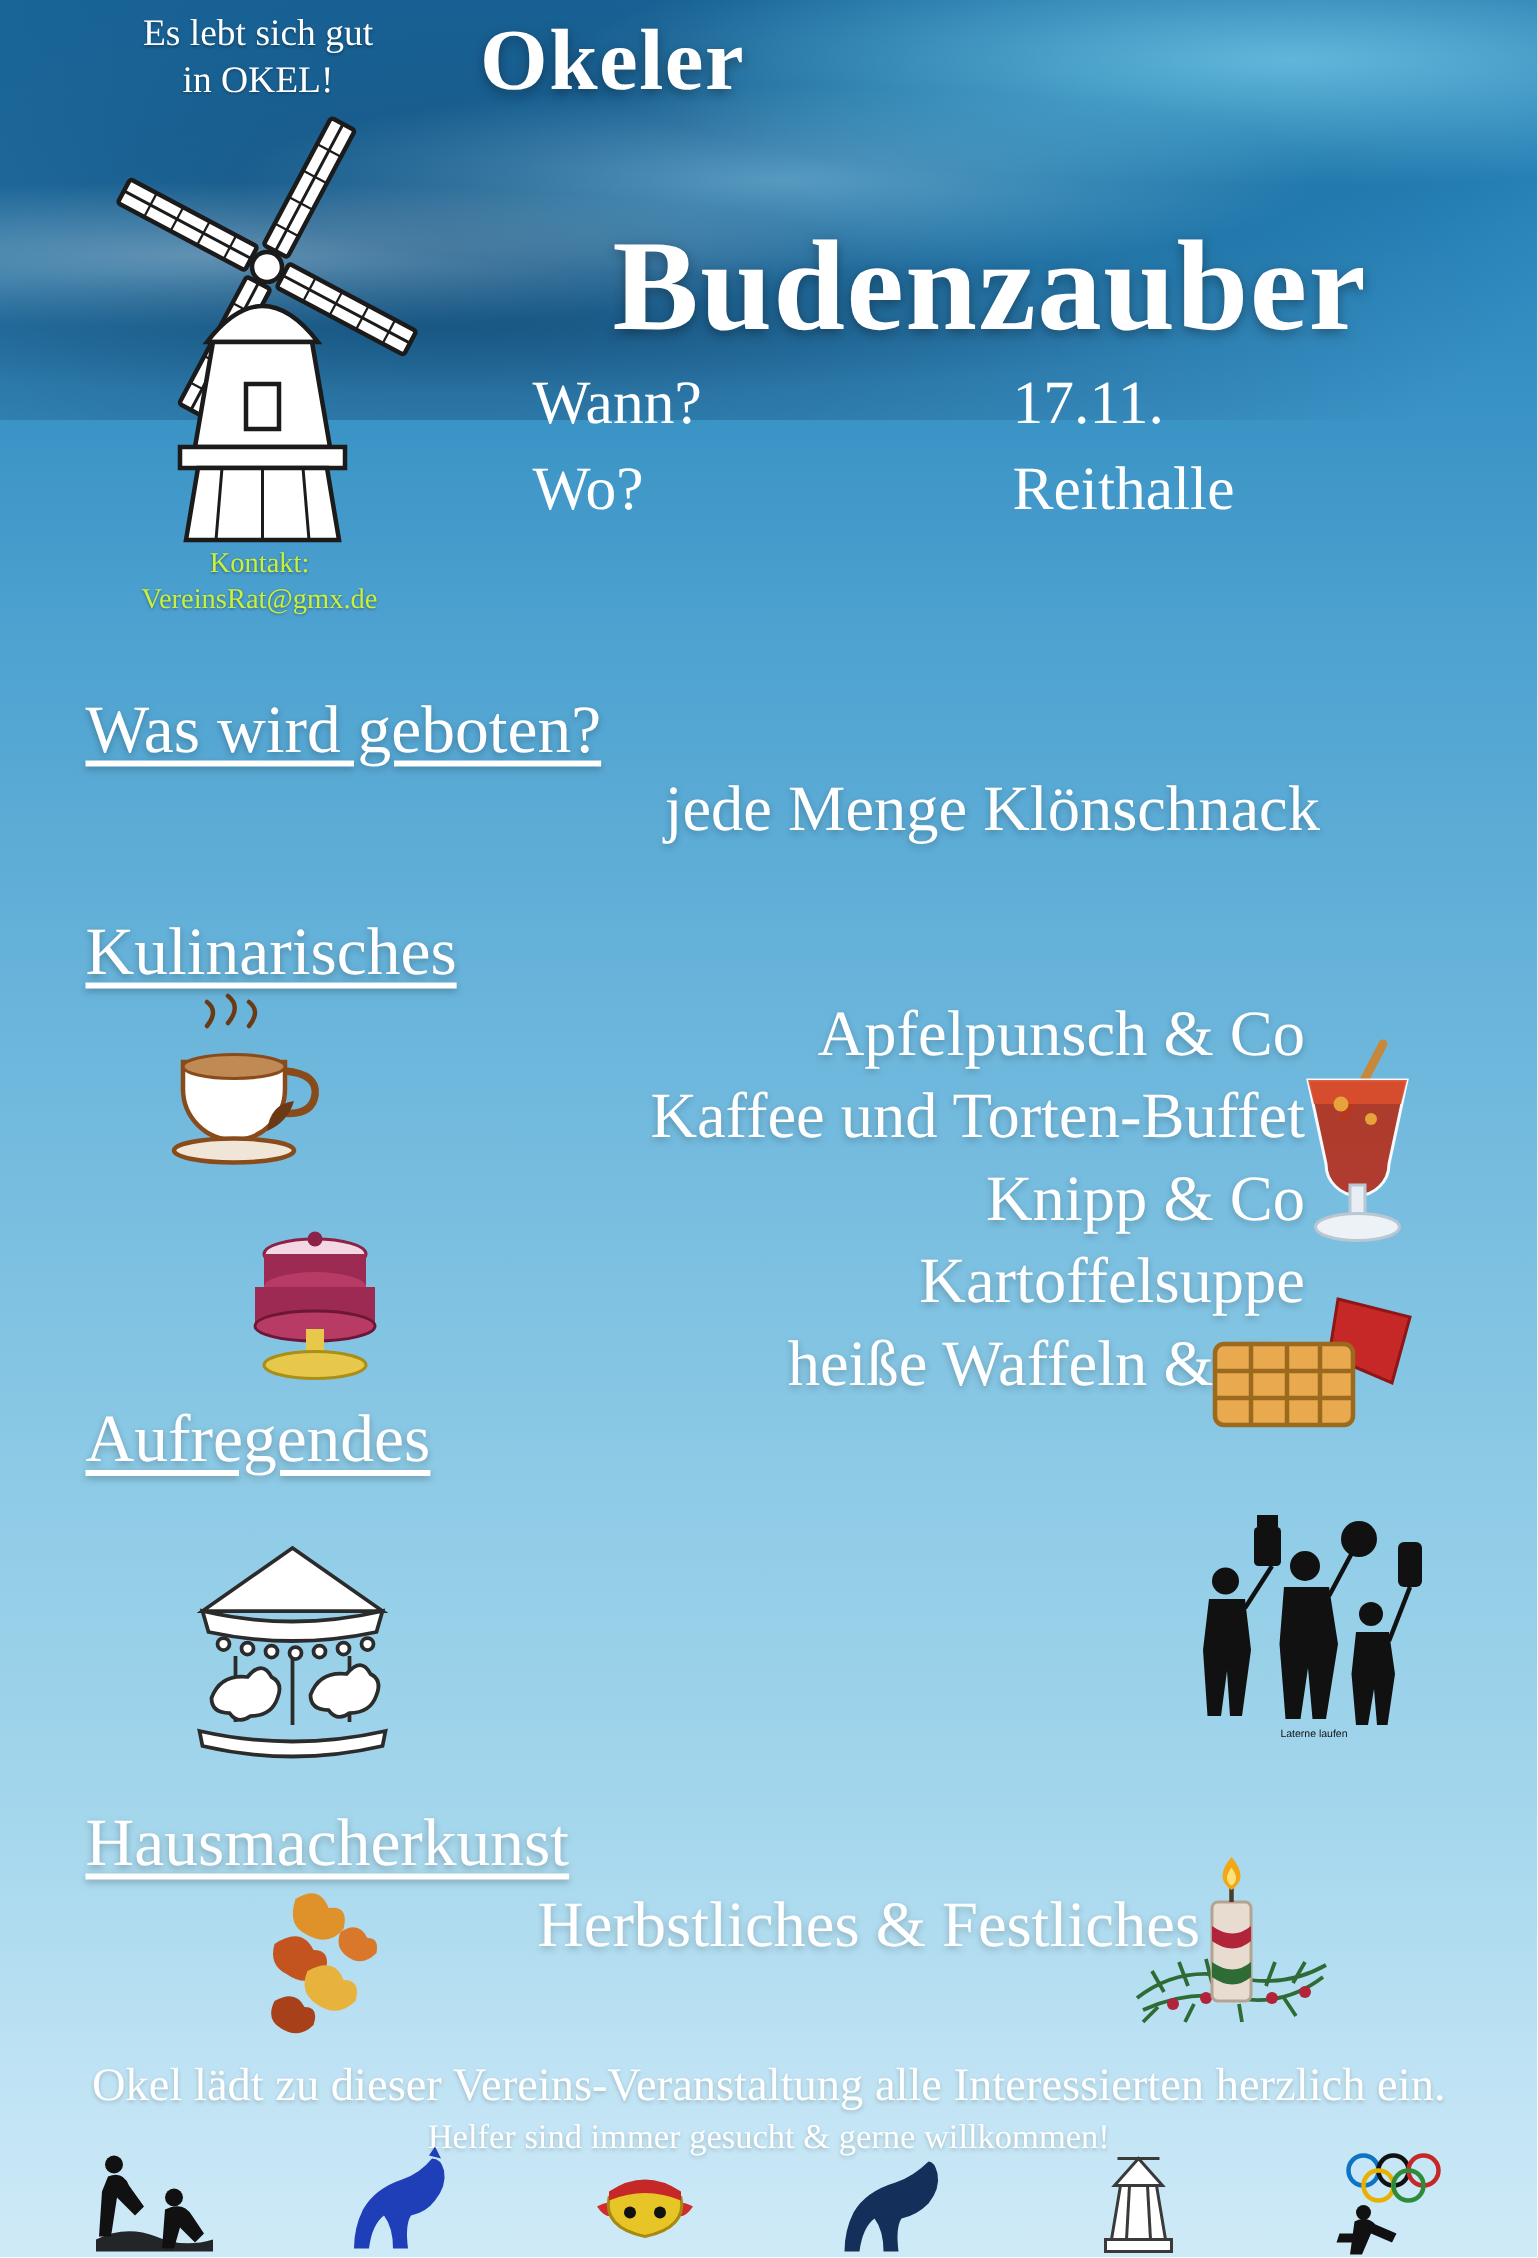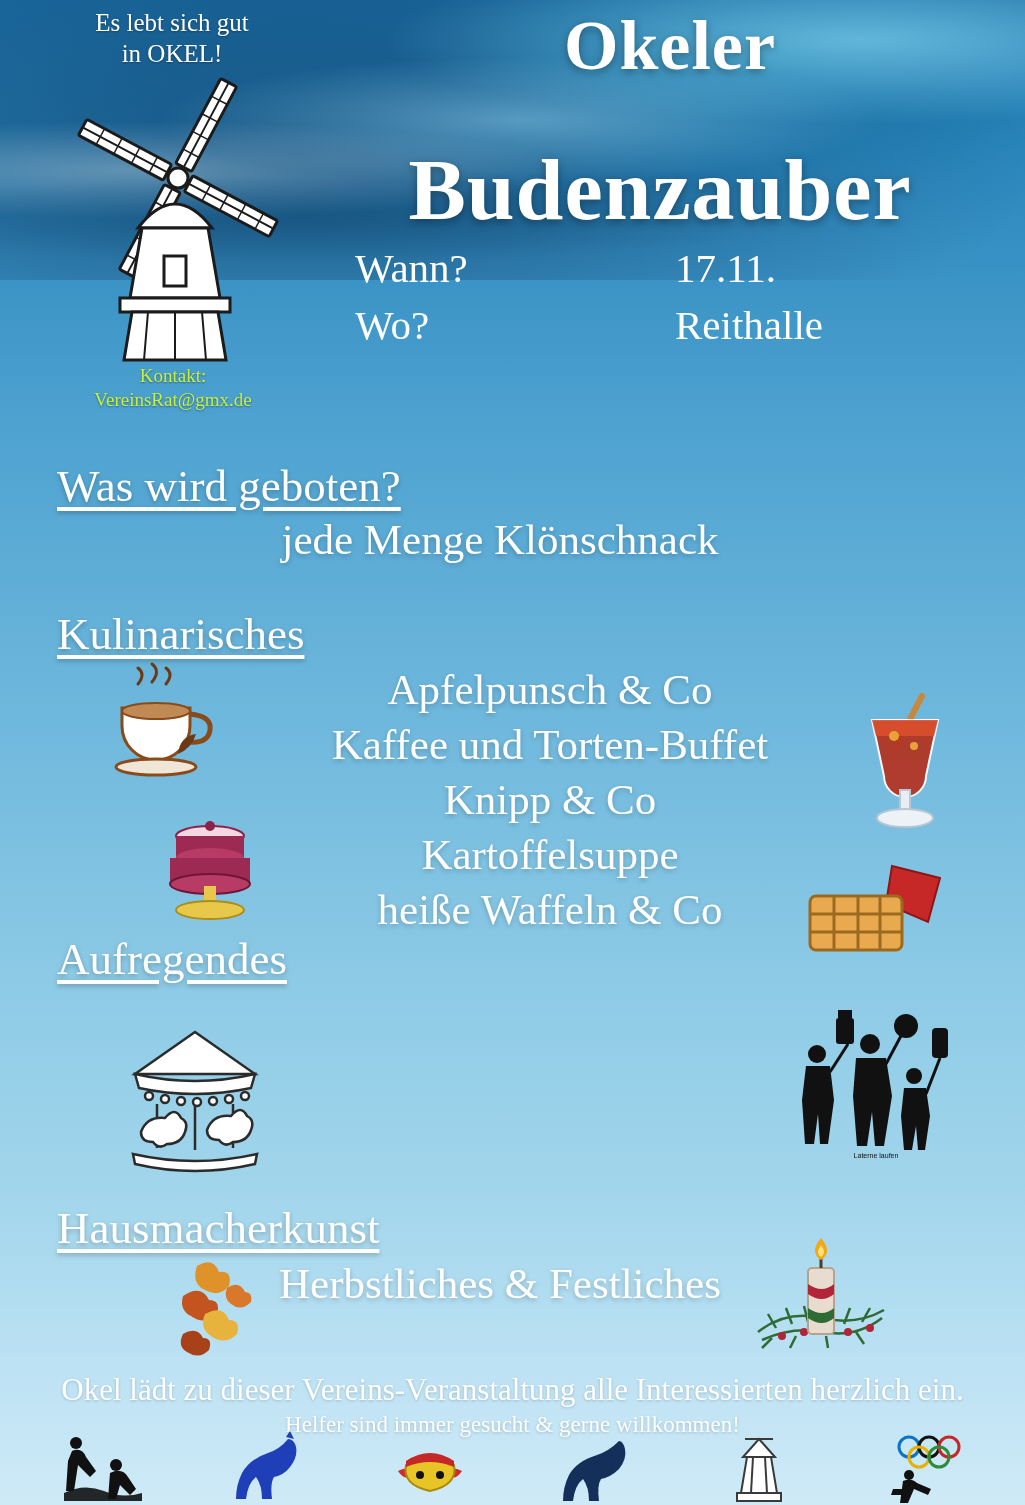--- a/index.html
+++ b/index.html
@@ -77,22 +77,22 @@
     text-align: center;
     font-size: 19px;
     line-height: 1.25;
     color: #c8f03c;
     text-shadow: 0 1px 2px rgba(0,0,0,0.4);
   }
   .title1 {
     position: absolute;
     top: 6px; left: 320px;
     width: 700px;
-    text-align: center;
-    font-size: 70px;
+    text-align: left;
+    font-size: 58px;
     font-weight: 700;
     letter-spacing: 1px;
     text-shadow: 0 3px 8px rgba(0,0,0,0.35);
   }
   .title2 {
     position: absolute;
     top: 140px; left: 300px;
     width: 720px;
     text-align: center;
     font-size: 86px;
@@ -116,21 +116,21 @@
     position: absolute;
     font-size: 45px;
     text-decoration: underline;
     text-underline-offset: 6px;
     text-shadow: 0 2px 5px rgba(0,0,0,0.25);
   }
   .sec-body {
     position: absolute;
     font-size: 43px;
     line-height: 1.28;
-    text-align: center;
+    text-align: right;
     text-shadow: 0 2px 5px rgba(0,0,0,0.22);
   }
   #h-geboten { top: 460px; left: 57px; }
   #b-geboten { top: 512px; left: 120px; width: 760px; }
 
   #h-kulinarisch { top: 608px; left: 57px; }
   #b-kulinarisch { top: 662px; left: 230px; width: 640px; }
 
   #h-aufregendes { top: 933px; left: 57px; }
   #b-aufregendes { top: 1014px; left: 250px; width: 650px; }

